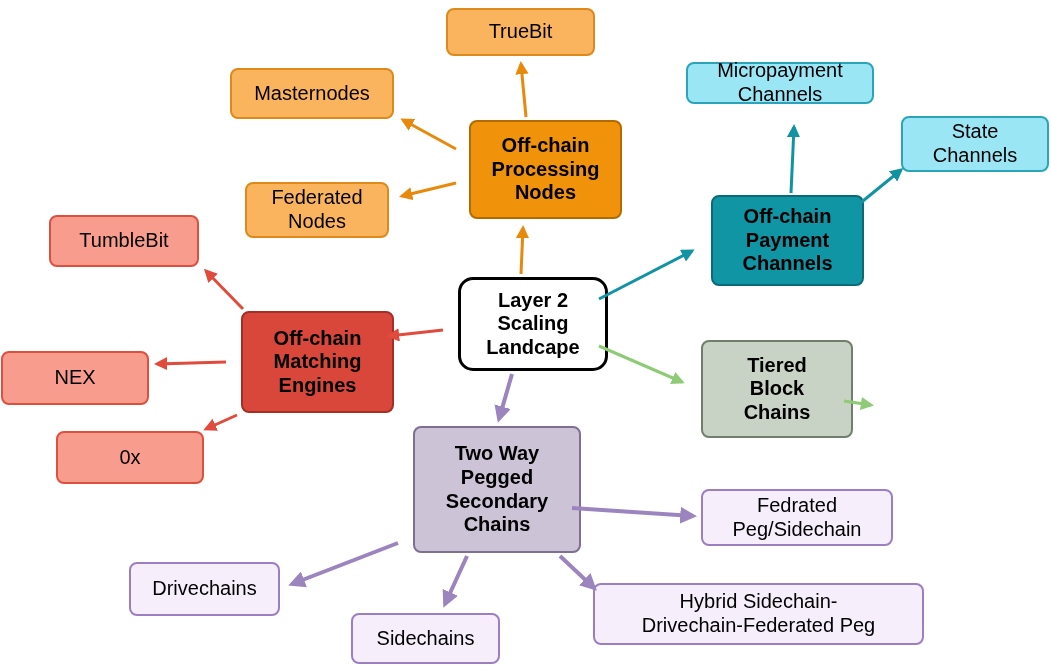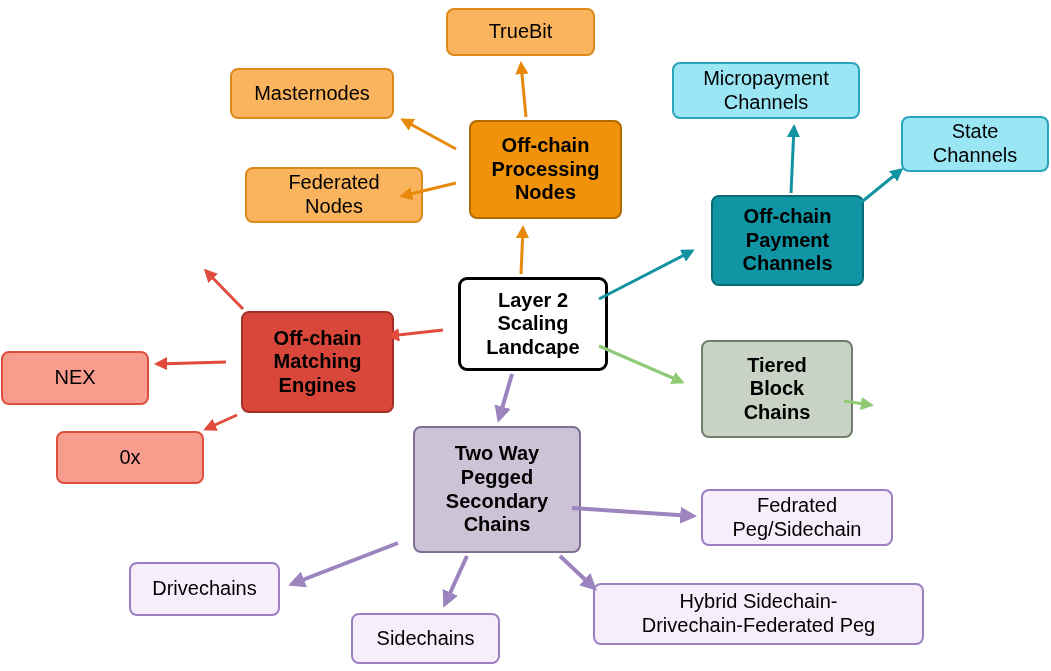--- a/index.html
+++ b/index.html
@@ -32,21 +32,21 @@
     text-align: center;
     white-space: pre-line;
     border-radius: 8px;
     font-size: 20px;
     line-height: 1.18;
     color: #000000;
     padding: 3px 13px;
     z-index: 1;
   }
   .bold { font-weight: bold; margin-left: 12px; }
-  .c-center   { background: #ffffff; border: 3px solid #000000; border-radius: 9px; }
+  .c-center   { background: #ffffff; border: 3px solid #000000; border-radius: 15px; }
   .c-orange   { background: #F0930B; border: 2px solid #B36B00; }
   .c-orange-l { background: #FBB45E; border: 2px solid #DD8A1B; }
   .c-teal     { background: #0F95A3; border: 2px solid #0A6B76; }
   .c-cyan-l   { background: #9BE6F4; border: 2px solid #2BA4BB; }
   .c-sage     { background: #C9D3C5; border: 2px solid #6F7F6C; }
   .c-green-l  { background: #E9F8E8; border: 2px solid #9BD093; }
   .c-red      { background: #D9473B; border: 2px solid #A32F26; }
   .c-salmon   { background: #F89C8E; border: 2px solid #DD4F3F; }
   .c-mauve    { background: #CDC3D6; border: 2px solid #7E6F93; align-items: center; }
   .c-lav      { background: #F6EEFB; border: 2px solid #9C7FC2; }
@@ -112,32 +112,32 @@
   </div>
 
   <div class="node c-orange-l" style="left:446px;top:8px;width:149px;height:48px">
     <span>TrueBit</span>
   </div>
 
   <div class="node c-orange-l" style="left:230px;top:68px;width:164px;height:51px">
     <span>Masternodes</span>
   </div>
 
-  <div class="node c-orange-l" style="left:245px;top:167px;width:178px;height:56px">
+  <div class="node c-orange-l" style="left:245px;top:182px;width:144px;height:56px">
     <span>Federated
 Nodes</span>
   </div>
 
   <div class="node c-teal bold" style="left:699px;top:195px;width:153px;height:91px">
     <span>Off-chain
 Payment
 Channels</span>
   </div>
 
-  <div class="node c-cyan-l" style="left:672px;top:62px;width:188px;height:57px">
+  <div class="node c-cyan-l" style="left:686px;top:62px;width:188px;height:42px">
     <span>Micropayment
 Channels</span>
   </div>
 
   <div class="node c-cyan-l" style="left:901px;top:116px;width:148px;height:56px">
     <span>State
 Channels</span>
   </div>
 
   <div class="node c-sage bold" style="left:689px;top:340px;width:152px;height:98px">
@@ -146,20 +146,23 @@
 Chains</span>
   </div>
 
 
   <div class="node c-red bold" style="left:229px;top:311px;width:153px;height:102px">
     <span>Off-chain
 Matching
 Engines</span>
   </div>
 
+  <div class="node c-salmon" style="left:49px;top:215px;width:150px;height:52px">
+    <span>TumbleBit</span>
+  </div>
 
   <div class="node c-salmon" style="left:1px;top:351px;width:148px;height:54px">
     <span>NEX</span>
   </div>
 
   <div class="node c-salmon" style="left:56px;top:431px;width:148px;height:53px">
     <span>0x</span>
   </div>
 
   <div class="node c-mauve bold" style="left:401px;top:426px;width:168px;height:127px">

